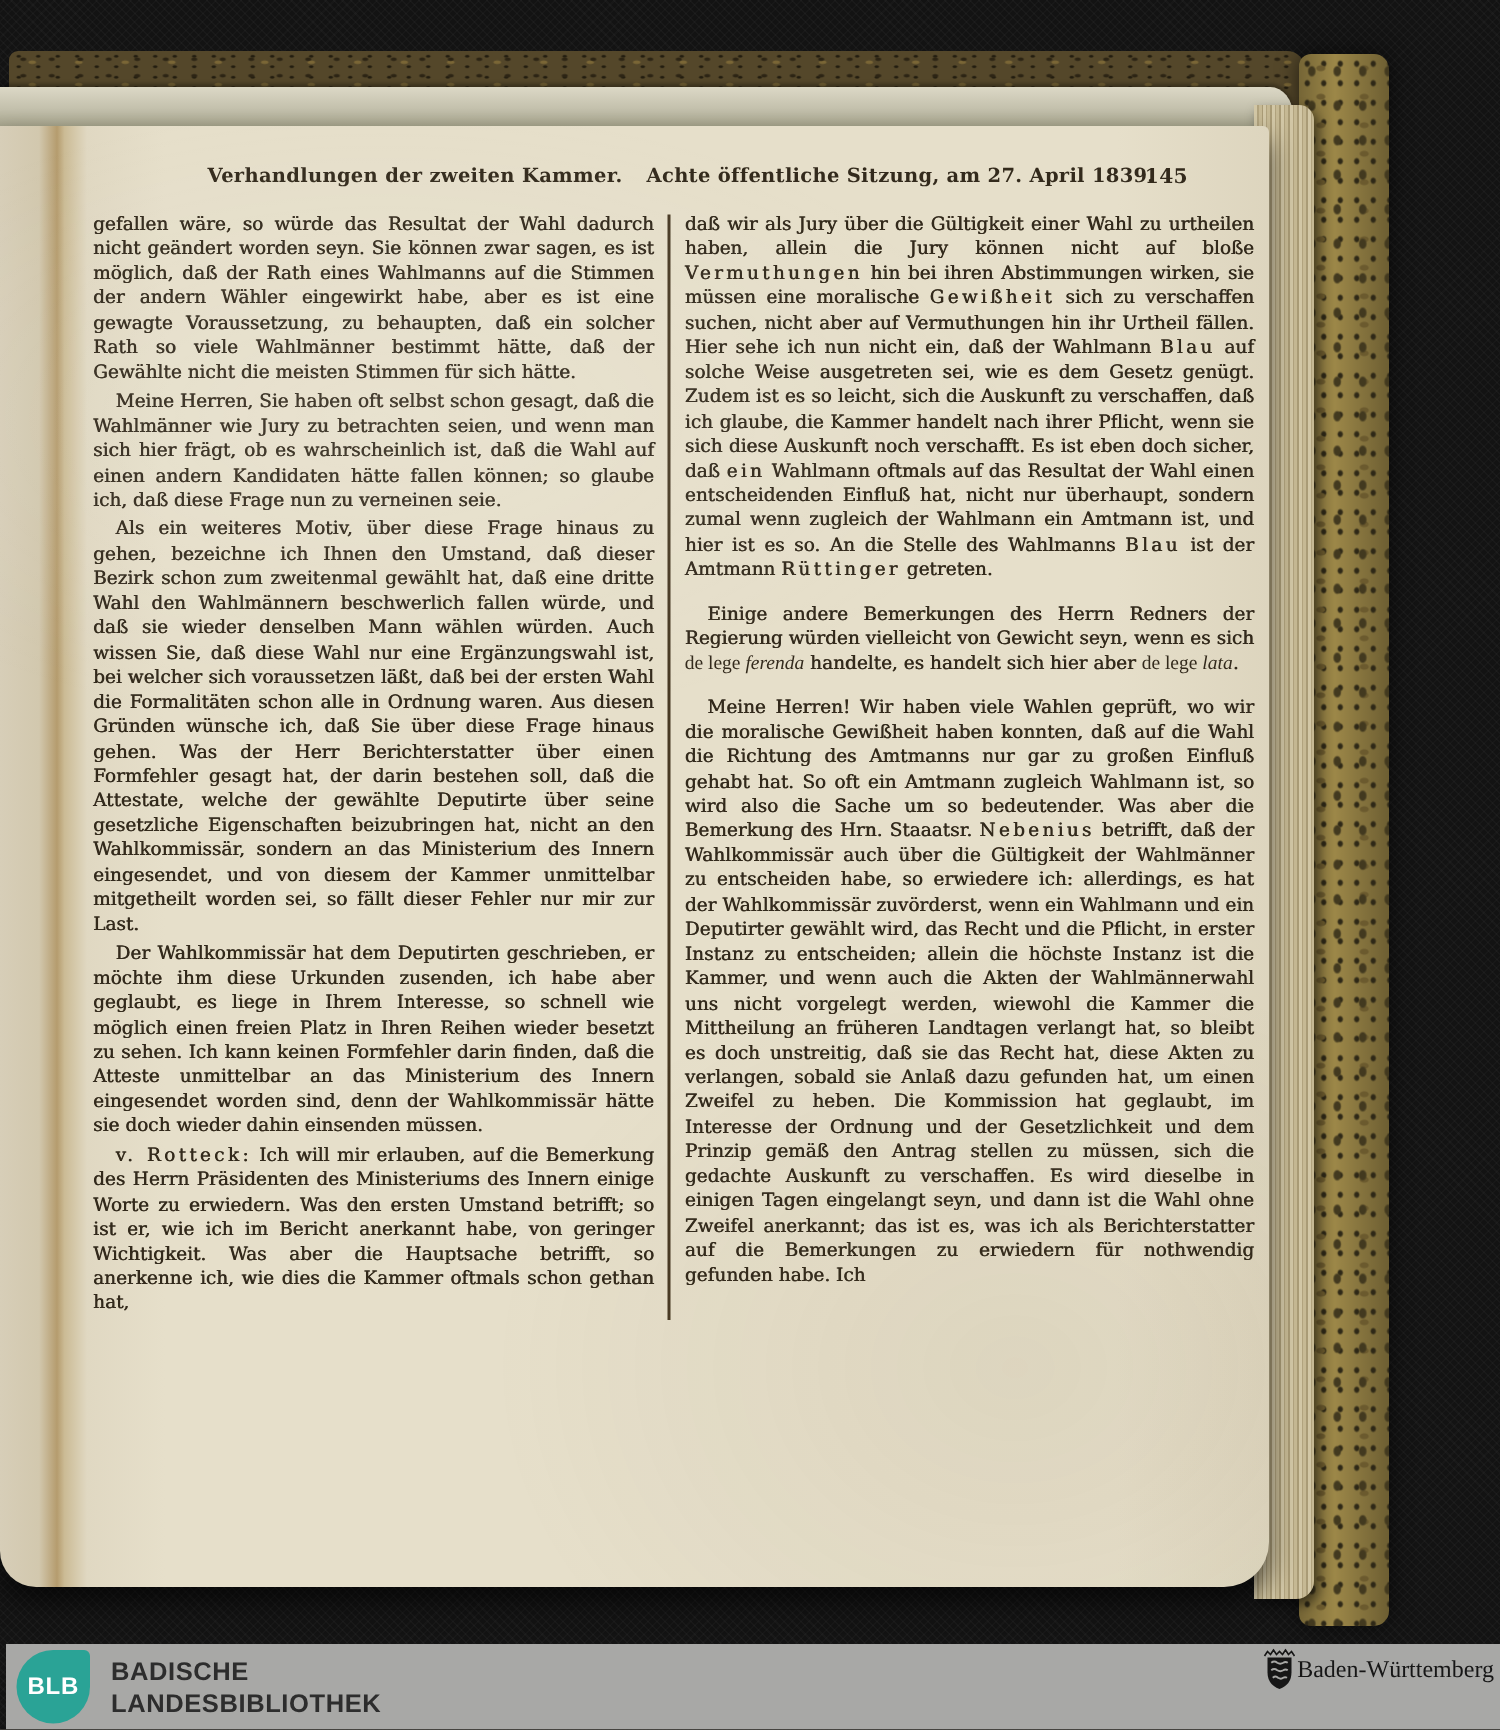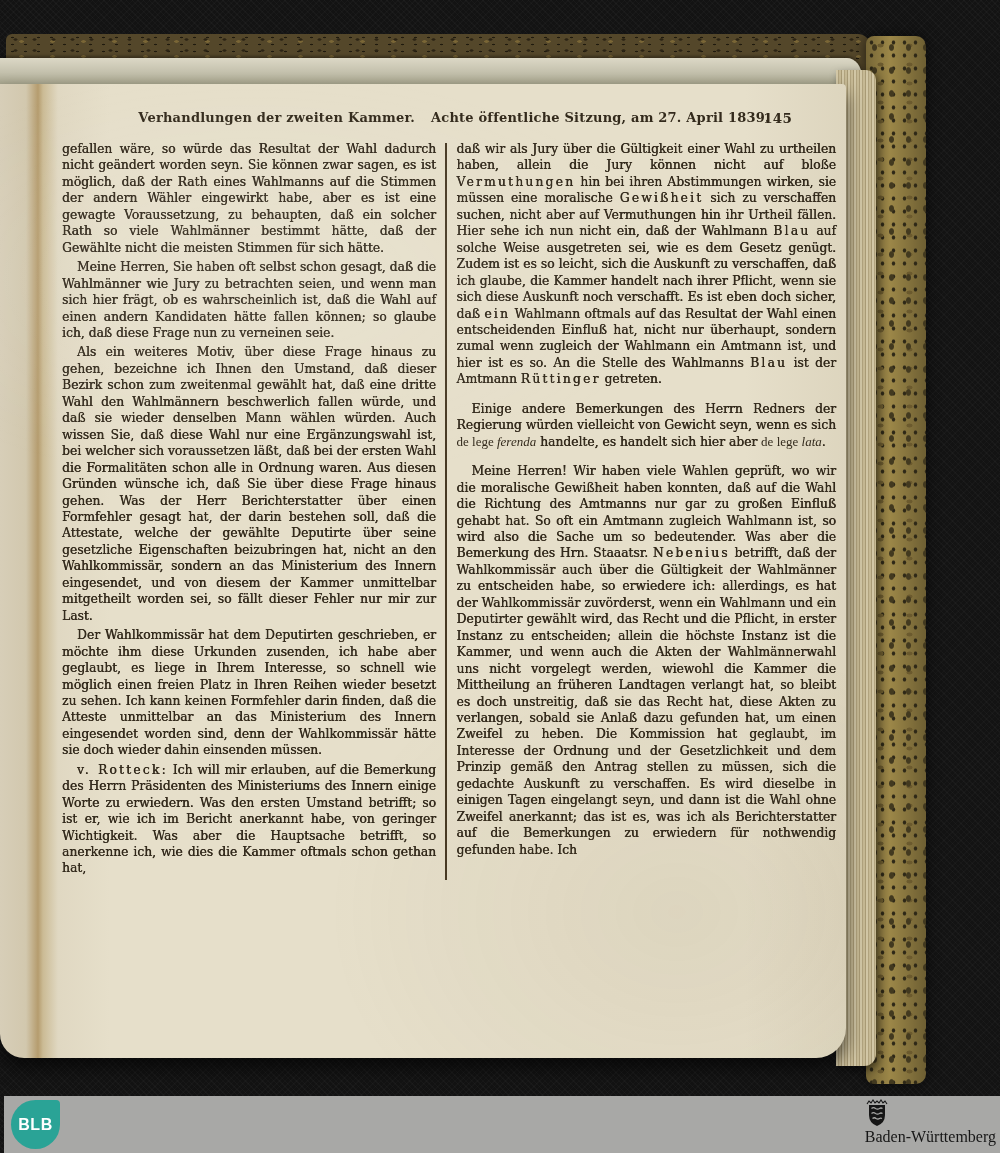--- a/index.html
+++ b/index.html
@@ -68,22 +68,22 @@
   .latin{font-family:"Liberation Serif", serif;text-shadow:none;font-size:13px;}
   .latin.it{font-style:italic;}
   
   .footer-bar{position:absolute;left:4px;top:1096px;width:1000px;height:57px;background:#a8a8a6;}
   .blb-badge{position:absolute;left:7px;top:4px;width:49px;height:49px;background:#2aa396;
     border-radius:50% 8% 50% 50%;display:flex;align-items:center;justify-content:center;}
   .blb-badge span{color:#ffffff;font-family:"Liberation Sans", sans-serif;font-weight:bold;
     font-size:16px;letter-spacing:0.5px;}
   .blb-name{position:absolute;left:70px;top:8px;font-family:"Liberation Sans", sans-serif;
     font-weight:bold;font-size:17px;line-height:21px;color:#2d2d2d;letter-spacing:0.4px;}
-  .bw-block{position:absolute;right:8px;top:3px;display:flex;flex-direction:column;
-    align-items:flex-start;}
+  .bw-block{position:absolute;right:8px;top:3px;display:flex;flex-direction:row;
+    align-items:center;}
   .bw-block svg{display:block;}
   .bw-label{font-family:"Liberation Serif", serif;font-size:16px;color:#161616;margin-top:1px;}
 </style>
 </head>
 <body>
 
 <div class="scene">
 
   <div class="board-top"></div>
   <div class="board-right"></div>
@@ -111,20 +111,24 @@
             <p><span>Meine Herren! Wir haben viele Wahlen geprüft, wo wir die moralische Gewißheit haben konnten, daß auf die Wahl die Richtung des Amtmanns nur gar zu großen Einfluß gehabt hat. So oft ein Amtmann zugleich Wahlmann ist, so wird also die Sache um so bedeutender. Was aber die Bemerkung des Hrn. Staaatsr. </span><span class="sp">Nebenius</span><span> betrifft, daß der Wahlkommissär auch über die Gültigkeit der Wahlmänner zu entscheiden habe, so erwiedere ich: allerdings, es hat der Wahlkommissär zuvörderst, wenn ein Wahlmann und ein Deputirter gewählt wird, das Recht und die Pflicht, in erster Instanz zu entscheiden; allein die höchste Instanz ist die Kammer, und wenn auch die Akten der Wahlmännerwahl uns nicht vorgelegt werden, wiewohl die Kammer die Mittheilung an früheren Landtagen verlangt hat, so bleibt es doch unstreitig, daß sie das Recht hat, diese Akten zu verlangen, sobald sie Anlaß dazu gefunden hat, um einen Zweifel zu heben. Die Kommission hat geglaubt, im Interesse der Ordnung und der Gesetzlichkeit und dem Prinzip gemäß den Antrag stellen zu müssen, sich die gedachte Auskunft zu verschaffen. Es wird dieselbe in einigen Tagen eingelangt seyn, und dann ist die Wahl ohne Zweifel anerkannt; das ist es, was ich als Berichterstatter auf die Bemerkungen zu erwiedern für nothwendig gefunden habe. Ich</span></p>
           </div>
       </div>
     </div>
   </div>
 
   <div class="footer-bar">
     <div class="blb-badge">
       <span>BLB</span>
     </div>
+    <div class="blb-name">
+      <div>BADISCHE</div>
+      <div>LANDESBIBLIOTHEK</div>
+    </div>
     <div class="bw-block">
       <svg width="24" height="28" viewBox="0 0 24 28">
         <path d="M2 5 L4 2 L6 4 L8 1 L10 4 L12 2 L14 4 L16 1 L18 4 L20 2 L22 5" fill="none" stroke="#161616" stroke-width="1.1"></path>
         <path d="M4 6 H20 V16 Q20 24 12 27 Q4 24 4 16 Z" fill="#161616"></path>
         <path d="M6.5 9.5 q2 -1.6 4 0 q2 1.2 4 0 q1.5 -1 3 0" fill="none" stroke="#a8a8a6" stroke-width="1.3"></path>
         <path d="M6.5 14.5 q2 -1.6 4 0 q2 1.2 4 0 q1.5 -1 3 0" fill="none" stroke="#a8a8a6" stroke-width="1.3"></path>
         <path d="M7.5 19.5 q2 -1.6 3.5 0 q2 1.2 3.5 0 q1.2 -0.8 2.5 0" fill="none" stroke="#a8a8a6" stroke-width="1.3"></path>
       </svg>
       <div class="bw-label">Baden-Württemberg</div>
     </div>

